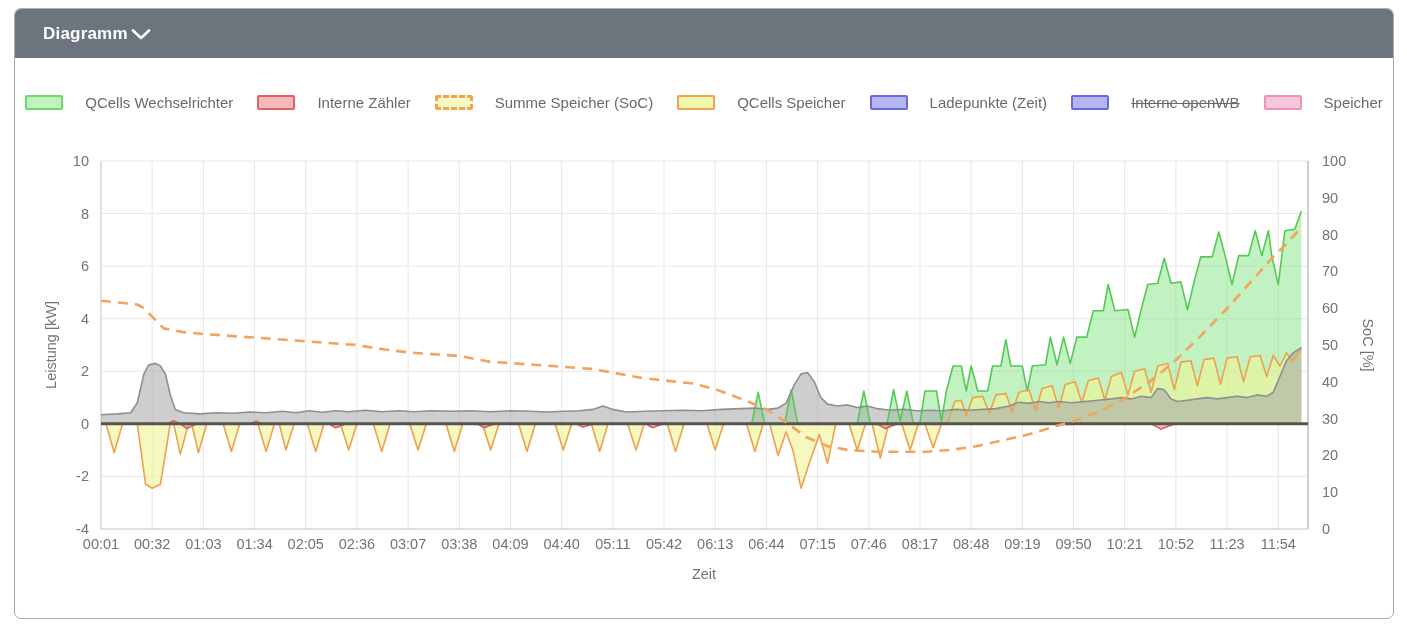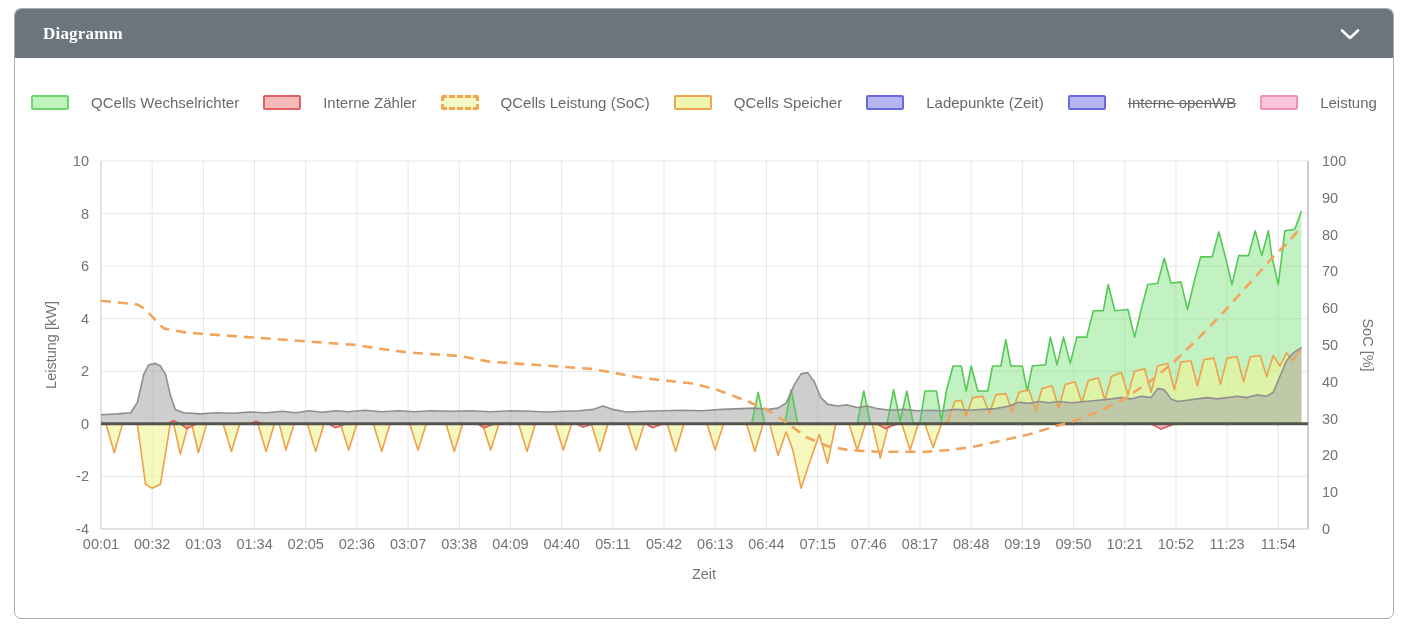--- a/index.html
+++ b/index.html
@@ -3,22 +3,22 @@
 <meta charset="utf-8">
 <style>
   html,body{margin:0;padding:0;background:#ffffff;font-family:"Liberation Sans",sans-serif;}
   body{width:1407px;height:626px;overflow:hidden;}
   .card{
     position:absolute;left:14px;top:8px;width:1378px;height:609px;
     background:#fff;border:1px solid #a8adb2;border-radius:7px;
   }
   .card-header{
     height:49px;background:#6c757d;border-radius:6px 6px 0 0;
-    display:flex;align-items:center;justify-content:space-between;
-    padding:0 30px 0 28px;box-sizing:border-box;cursor:pointer;font-family:Liberation Serif, serif;
+    display:flex;align-items:center;justify-content:flex-start;
+    padding:0 30px 0 28px;box-sizing:border-box;cursor:pointer;
   }
   .card-title{color:#ffffff;font-size:17px;font-weight:bold;letter-spacing:.2px;}
   .chev{display:flex;align-items:center;}
   .card-body{position:relative;height:559px;}
   .legend{position:absolute;top:36px;left:0;right:0;display:flex;flex-direction:column;align-items:center;gap:4px;}
   .l-row{display:flex;align-items:center;justify-content:center;gap:24px;}
   .l-item{display:flex;align-items:center;gap:22px;cursor:pointer;}
   .l-swatch{width:38px;height:15px;border-radius:2px;box-sizing:border-box;}
   .l-label{font-size:15px;color:#666a6e;white-space:nowrap;}
   .l-label.struck{text-decoration:line-through;}
@@ -44,37 +44,37 @@
           <span class="l-item">
             <span class="l-swatch" style="background: rgb(191, 243, 187); border: 2px solid rgb(111, 214, 111);"></span>
             <span class="l-label">QCells Wechselrichter</span>
           </span>
           <span class="l-item">
             <span class="l-swatch" style="background: rgb(246, 186, 186); border: 2px solid rgb(224, 99, 99);"></span>
             <span class="l-label">Interne Zähler</span>
           </span>
           <span class="l-item">
             <span class="l-swatch" style="background: rgb(246, 249, 197); border: 3px dashed rgb(240, 165, 78);"></span>
-            <span class="l-label">QCells Leistung (SoC)</span>
+            <span class="l-label">Summe Speicher (SoC)</span>
           </span>
           <span class="l-item">
             <span class="l-swatch" style="background: rgb(241, 246, 174); border: 2px solid rgb(240, 165, 78);"></span>
             <span class="l-label">QCells Speicher</span>
           </span>
           <span class="l-item">
             <span class="l-swatch" style="background: rgb(181, 181, 242); border: 2px solid rgb(106, 106, 224);"></span>
             <span class="l-label">Ladepunkte (Zeit)</span>
           </span>
           <span class="l-item">
             <span class="l-swatch" style="background: rgb(181, 181, 242); border: 2px solid rgb(106, 106, 224);"></span>
             <span class="l-label struck">Interne openWB</span>
           </span>
           <span class="l-item">
             <span class="l-swatch" style="background: rgb(248, 198, 218); border: 2px solid rgb(240, 144, 187);"></span>
-            <span class="l-label">Leistung</span>
+            <span class="l-label">Speicher</span>
           </span>
         </div>
       </div>
     <svg id="plot" width="1376" height="559" viewBox="0 0 1376 559" preserveAspectRatio="none" style="position:absolute;left:0;top:0;">
       <g id="plot-gen">
           <line x1="86" x2="1293" y1="471" y2="471" stroke="#e7e7e7" stroke-width="1"></line>
           <line x1="86" x2="1293" y1="418.42857142857144" y2="418.42857142857144" stroke="#e7e7e7" stroke-width="1"></line>
           <line x1="86" x2="1293" y1="365.8571428571429" y2="365.8571428571429" stroke="#e7e7e7" stroke-width="1"></line>
           <line x1="86" x2="1293" y1="313.2857142857143" y2="313.2857142857143" stroke="#e7e7e7" stroke-width="1"></line>
           <line x1="86" x2="1293" y1="260.7142857142857" y2="260.7142857142857" stroke="#e7e7e7" stroke-width="1"></line>

